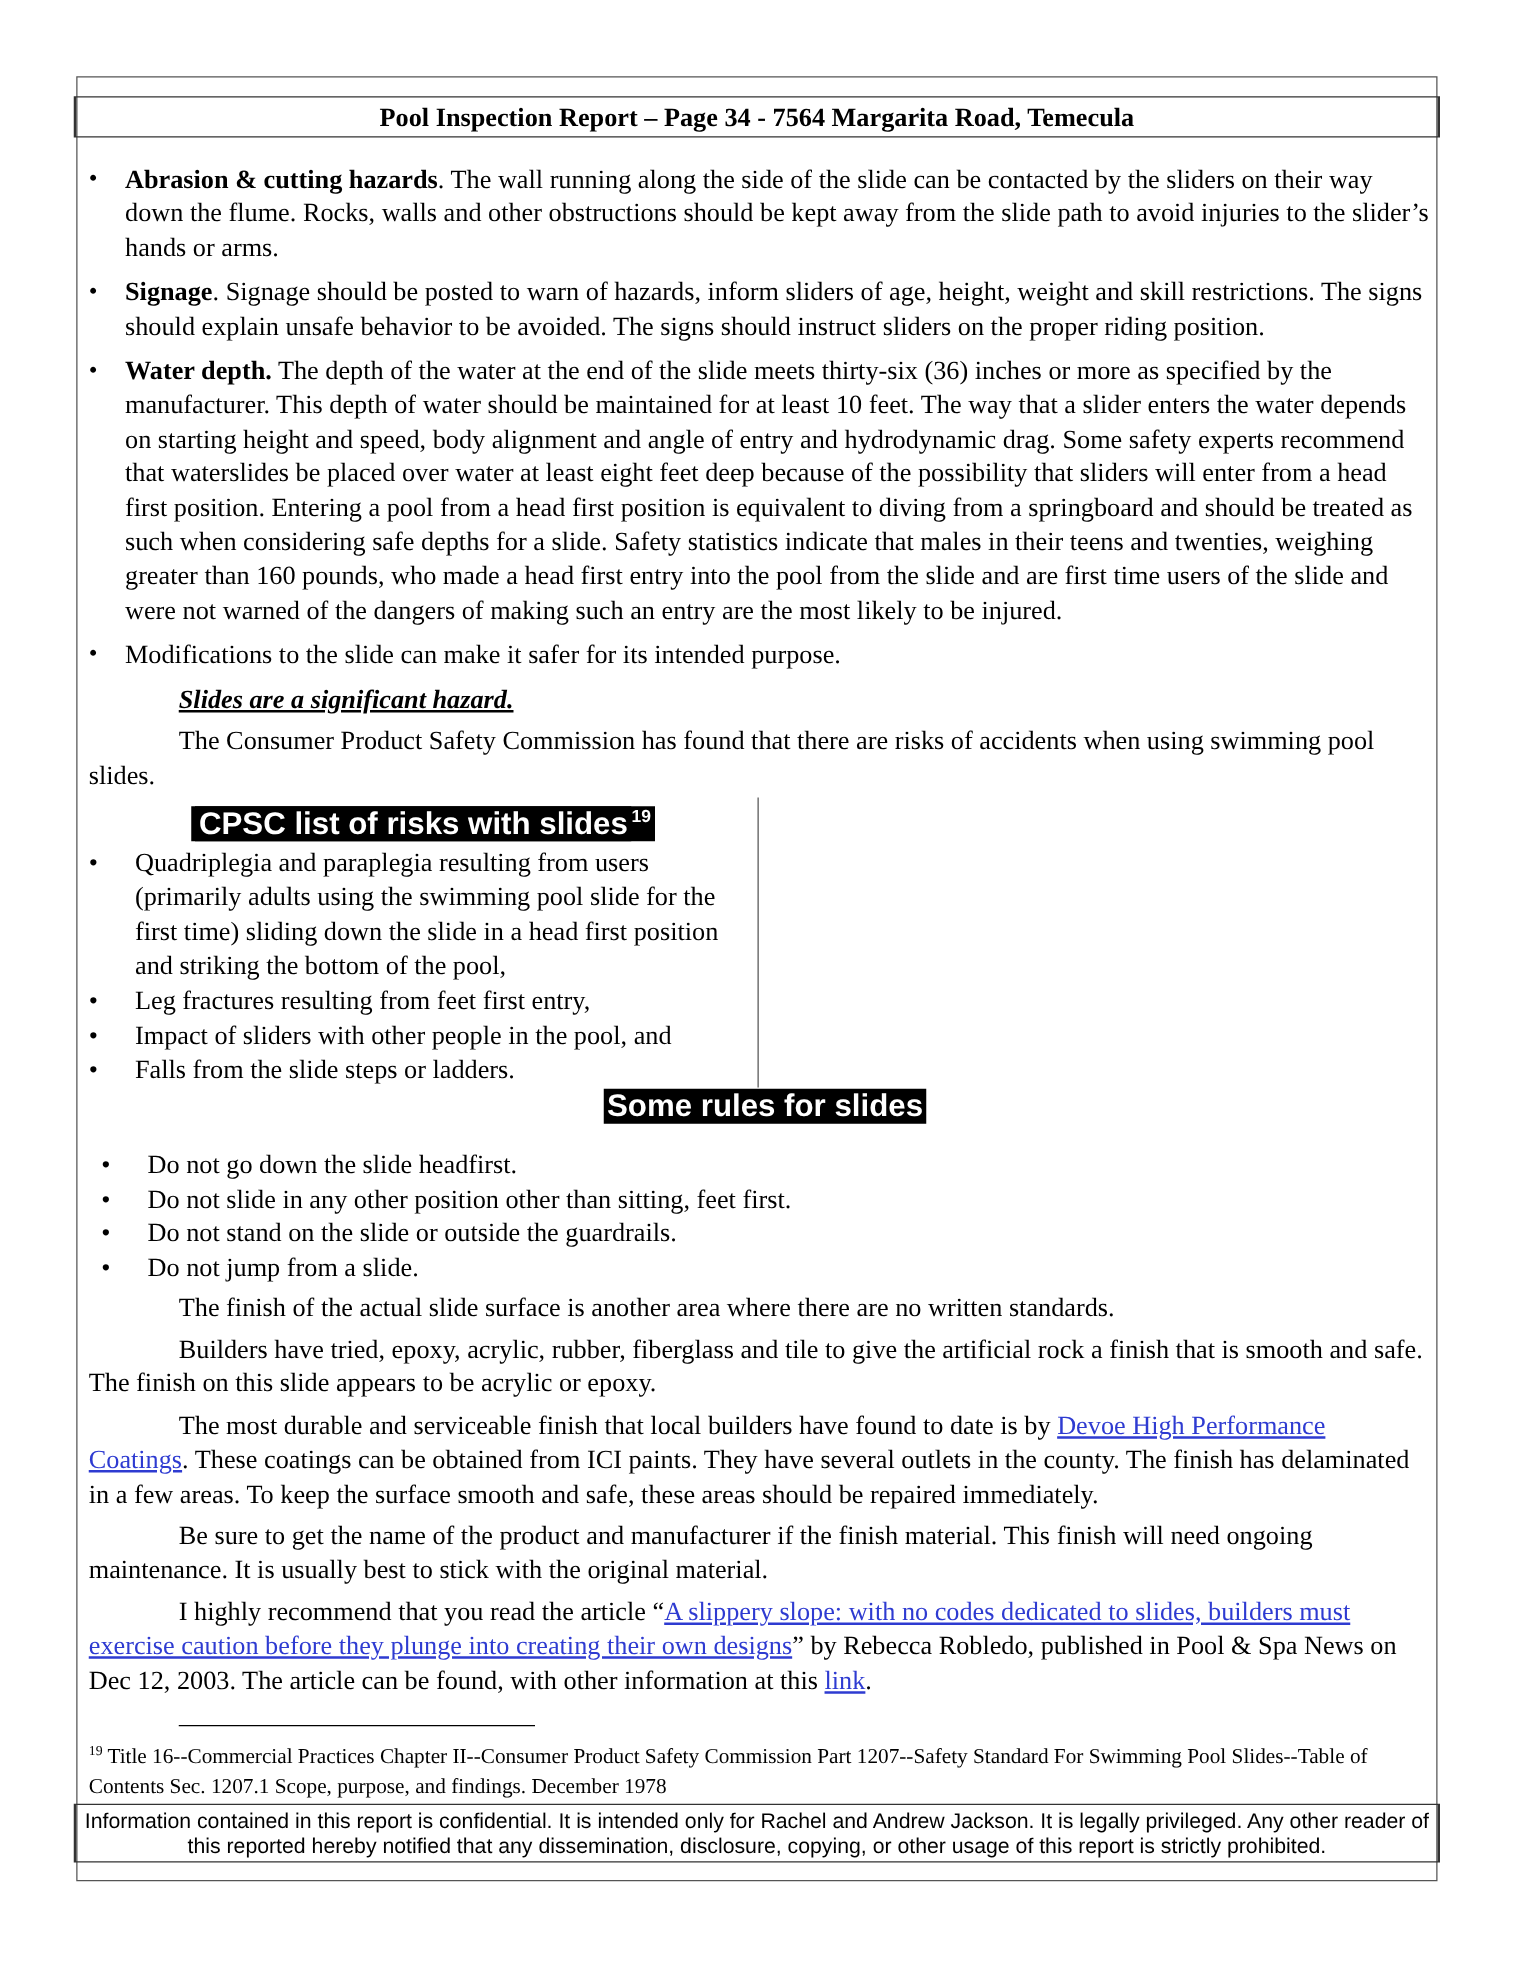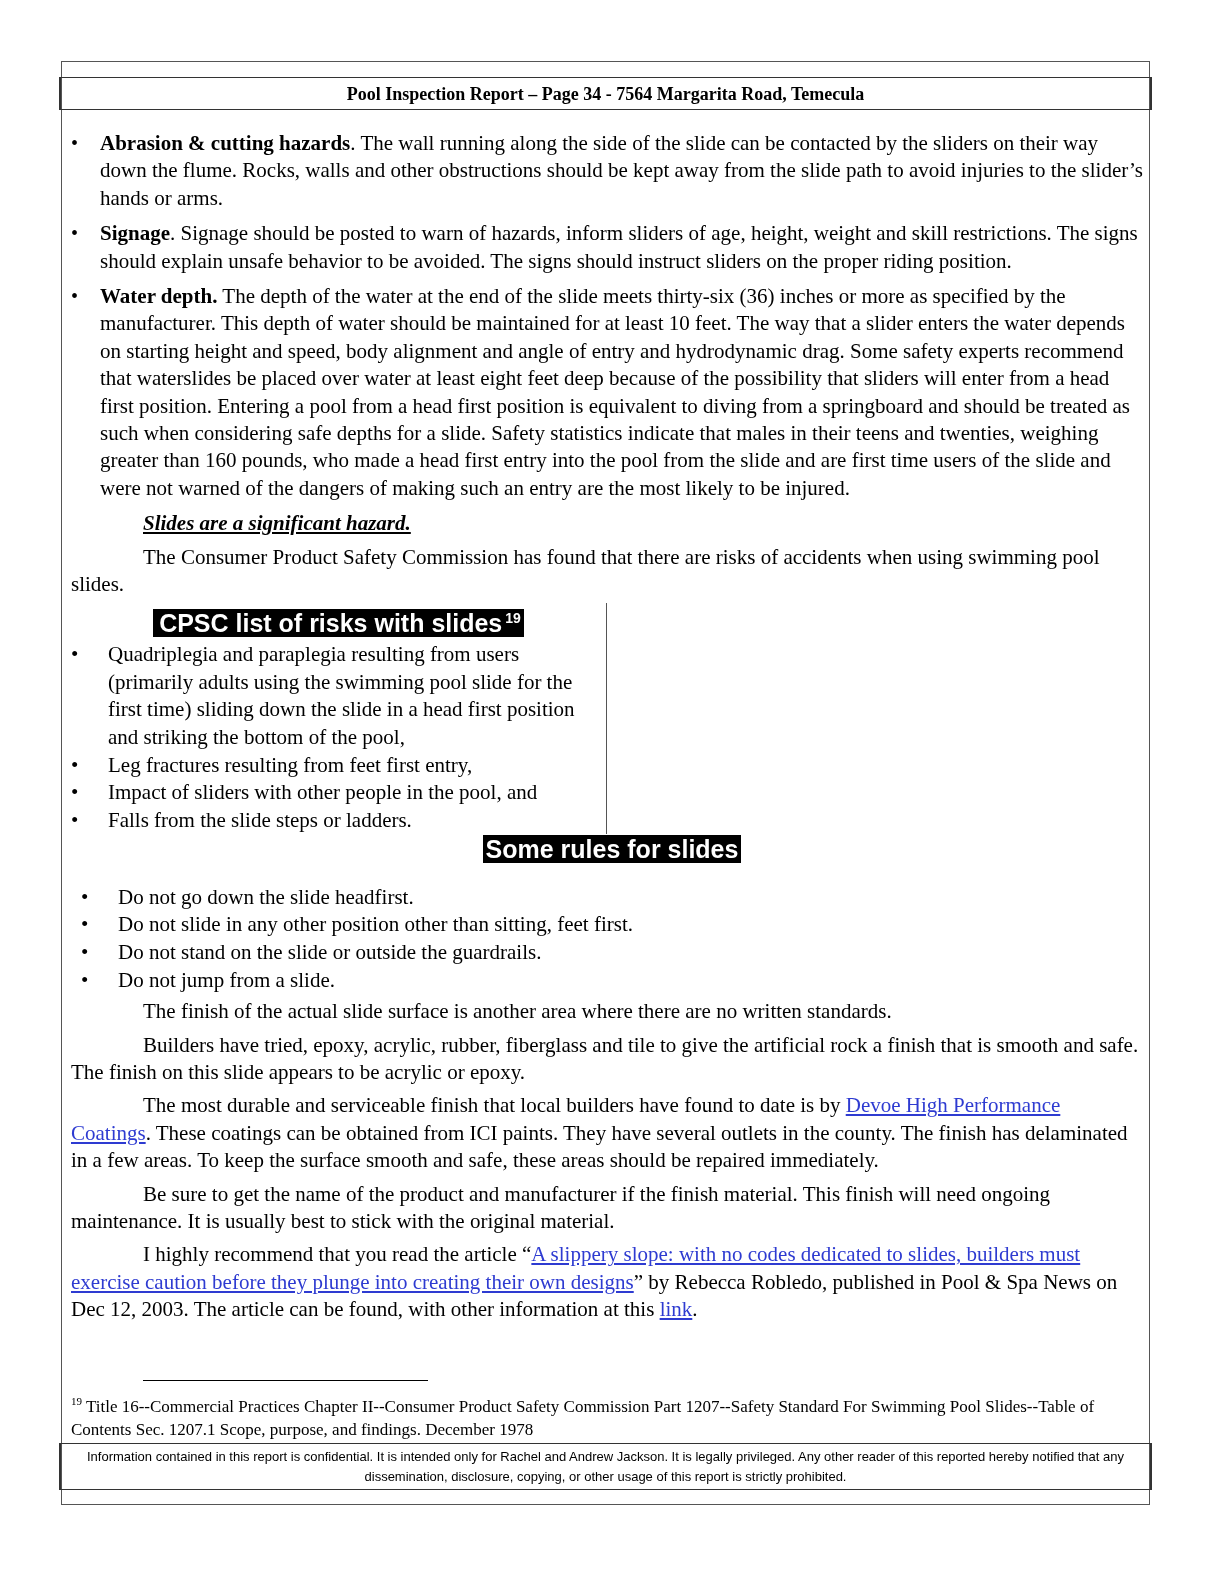--- a/index.html
+++ b/index.html
@@ -4,21 +4,21 @@
 <style>
   html, body { margin: 0; padding: 0; background: #ffffff; }
   body { width: 1224px; height: 1584px; position: relative; font-family: "Liberation Serif", serif; color: #000; }
   .page-frame {
     position: absolute; left: 61px; top: 61px; width: 1089px; height: 1444px;
     border: 1px solid #555; box-sizing: border-box;
   }
   .header-box {
     position: absolute; left: 59px; top: 77px; width: 1093px; height: 33px;
     border: 1px solid #333; border-left-width: 2px; border-right-width: 2px; box-sizing: border-box;
-    text-align: center; font-weight: bold; font-size: 18px; line-height: 32px;
+    text-align: center; font-weight: bold; font-size: 21px; line-height: 32px;
   }
   .content { position: absolute; left: 71px; top: 130px; width: 1072px; font-size: 21px; line-height: 27.4px; }
   ul.bullets { list-style: none; margin: 0; padding: 0; }
   ul.bullets li { position: relative; padding-left: 29px; margin-bottom: 8px; }
   ul.bullets li::before { content: "\2022"; position: absolute; left: 0; top: 0; font-size: 20px; }
   p { margin: 0 0 6px 0; }
   .indent { text-indent: 72px; }
   .emph { font-weight: bold; font-style: italic; text-decoration: underline; }
   a.link { color: #1a0dab; color: #2e3bd1; text-decoration: underline; }
   .cols { display: flex; margin-top: 4px; flex-direction: column; }
@@ -31,37 +31,38 @@
   ul.risk li { position: relative; padding-left: 37px; line-height: 27.6px; }
   ul.risk li::before { content: "\2022"; position: absolute; left: 0; top: 0; }
   ul.rules { margin-top: 18px; }
   ul.rules li { padding-left: 37px; }
   .footnote-rule { position: absolute; left: 143px; top: 1380px; width: 285px; border-top: 1px solid #000; }
   .footnote { position: absolute; left: 71px; top: 1390px; width: 1072px; font-size: 17px; line-height: 23px; }
   .footnote sup { font-size: 11px; }
   .footer-box {
     position: absolute; left: 59px; top: 1443px; width: 1093px; height: 47px;
     border: 1px solid #333; border-left-width: 2px; border-right-width: 2px; box-sizing: border-box;
-    text-align: center; font-family: "Liberation Sans", sans-serif; font-size: 13px; line-height: 20px; padding-top: 3px;
+    text-align: center; font-family: "Liberation Sans", sans-serif; font-size: 17px; line-height: 20px; padding-top: 3px;
   }
 </style>
 </head>
 <body>
 
 <div class="page-frame"></div>
 
 <div class="header-box">
   <span>Pool  Inspection Report – Page 34 - 7564 Margarita Road, Temecula</span>
 </div>
 
 <div class="content">
   <ul class="bullets">
     <li><b>Abrasion &amp; cutting hazards</b><span>. The wall running along the side of the slide can be contacted by the sliders on their way down the flume. Rocks, walls and other obstructions should be kept away from the slide path to avoid injuries to the slider’s hands or arms.</span></li>
     <li><b>Signage</b><span>. Signage should be posted to warn of hazards, inform sliders of age, height, weight and skill restrictions. The signs should explain unsafe behavior to be avoided. The signs should instruct sliders on the proper riding position.</span></li>
     <li><b>Water depth.</b><span> The depth of the water at the end of the slide meets thirty-six (36) inches or more as specified by the manufacturer. This depth of water should be maintained for at least 10 feet. The way that a slider enters the water depends on starting height and speed, body alignment and angle of entry and hydrodynamic drag. Some safety experts recommend that waterslides be placed over water at least eight feet deep because of the possibility that sliders will enter from a head first position. Entering a pool from a head first position is equivalent to diving from a springboard and should be treated as such when considering safe depths for a slide. Safety statistics indicate that males in their teens and twenties, weighing greater than 160 pounds, who made a head first entry into the pool from the slide and are first time users of the slide and were not warned of the dangers of making such an entry are the most likely to be injured.</span></li>
+    <li><span>Modifications to the slide can make it safer for its intended purpose.</span></li>
   </ul>
 
   <p class="indent"><span class="emph">Slides are a significant hazard.</span></p>
   <p class="indent" style="margin-bottom:0;">The Consumer Product Safety Commission has found that there are risks of accidents when using swimming pool slides.</p>
 
   <div class="cols">
     <div class="col-left">
       <div class="col-head"><span><span>CPSC list of risks with slides</span><sup>19</sup></span></div>
       <ul class="risk">
         <li>Quadriplegia and paraplegia resulting from users (primarily adults using the swimming pool slide for the first time) sliding down the slide in a head first position and striking the bottom of the pool,</li>

